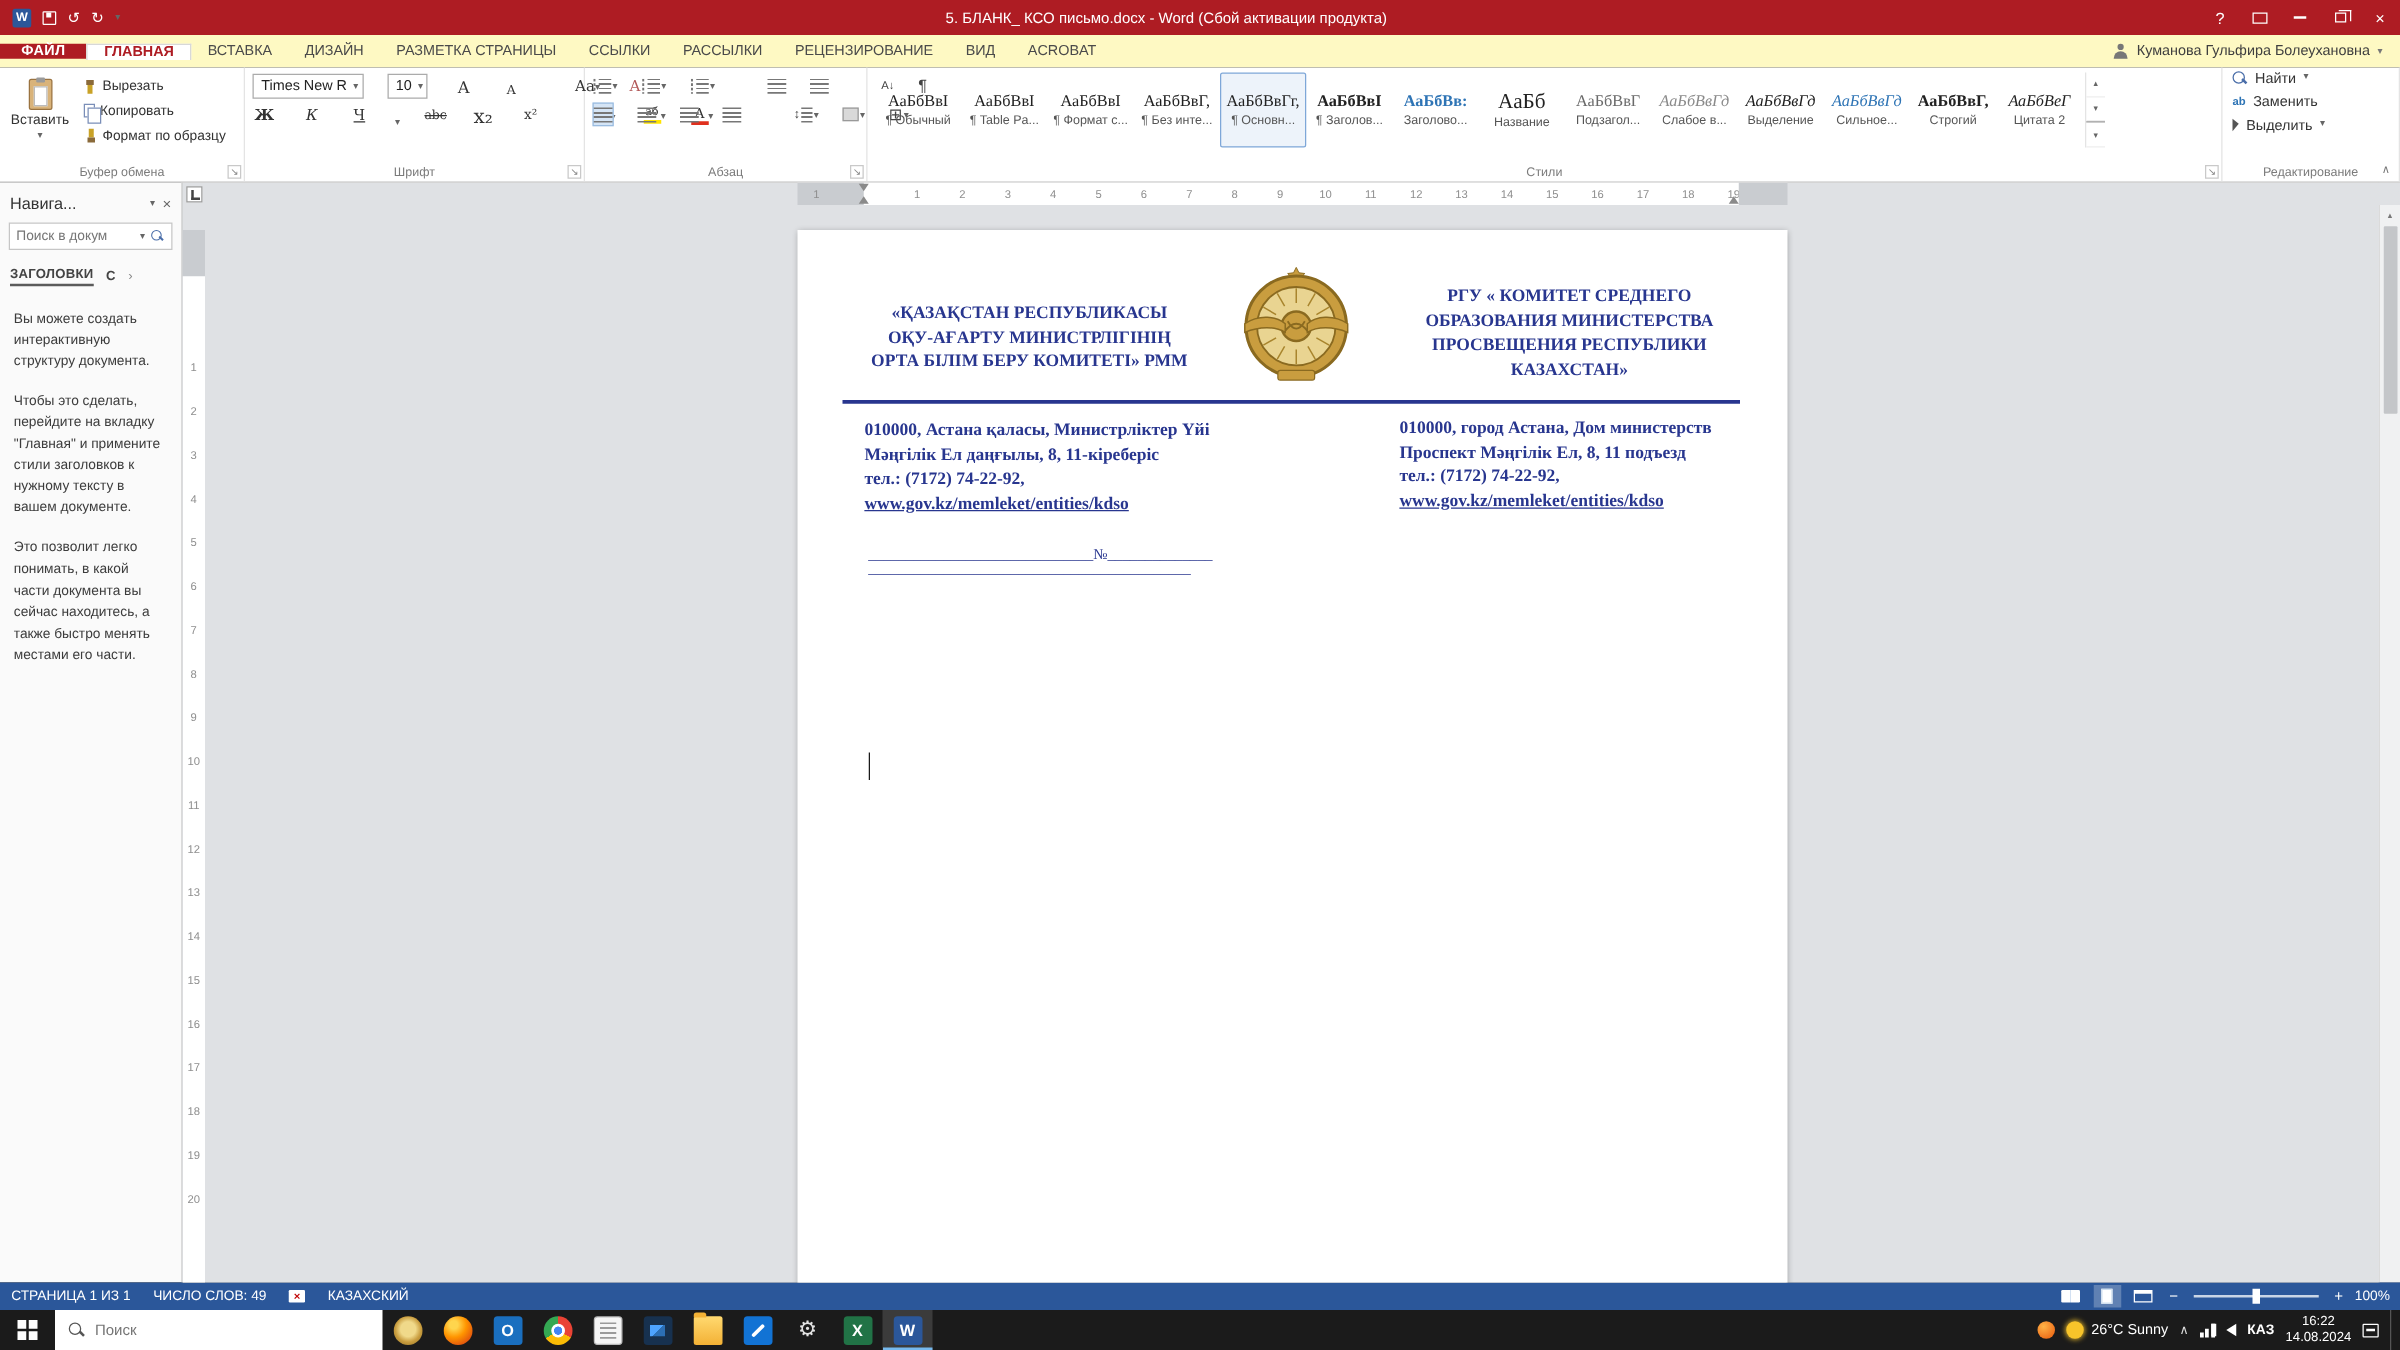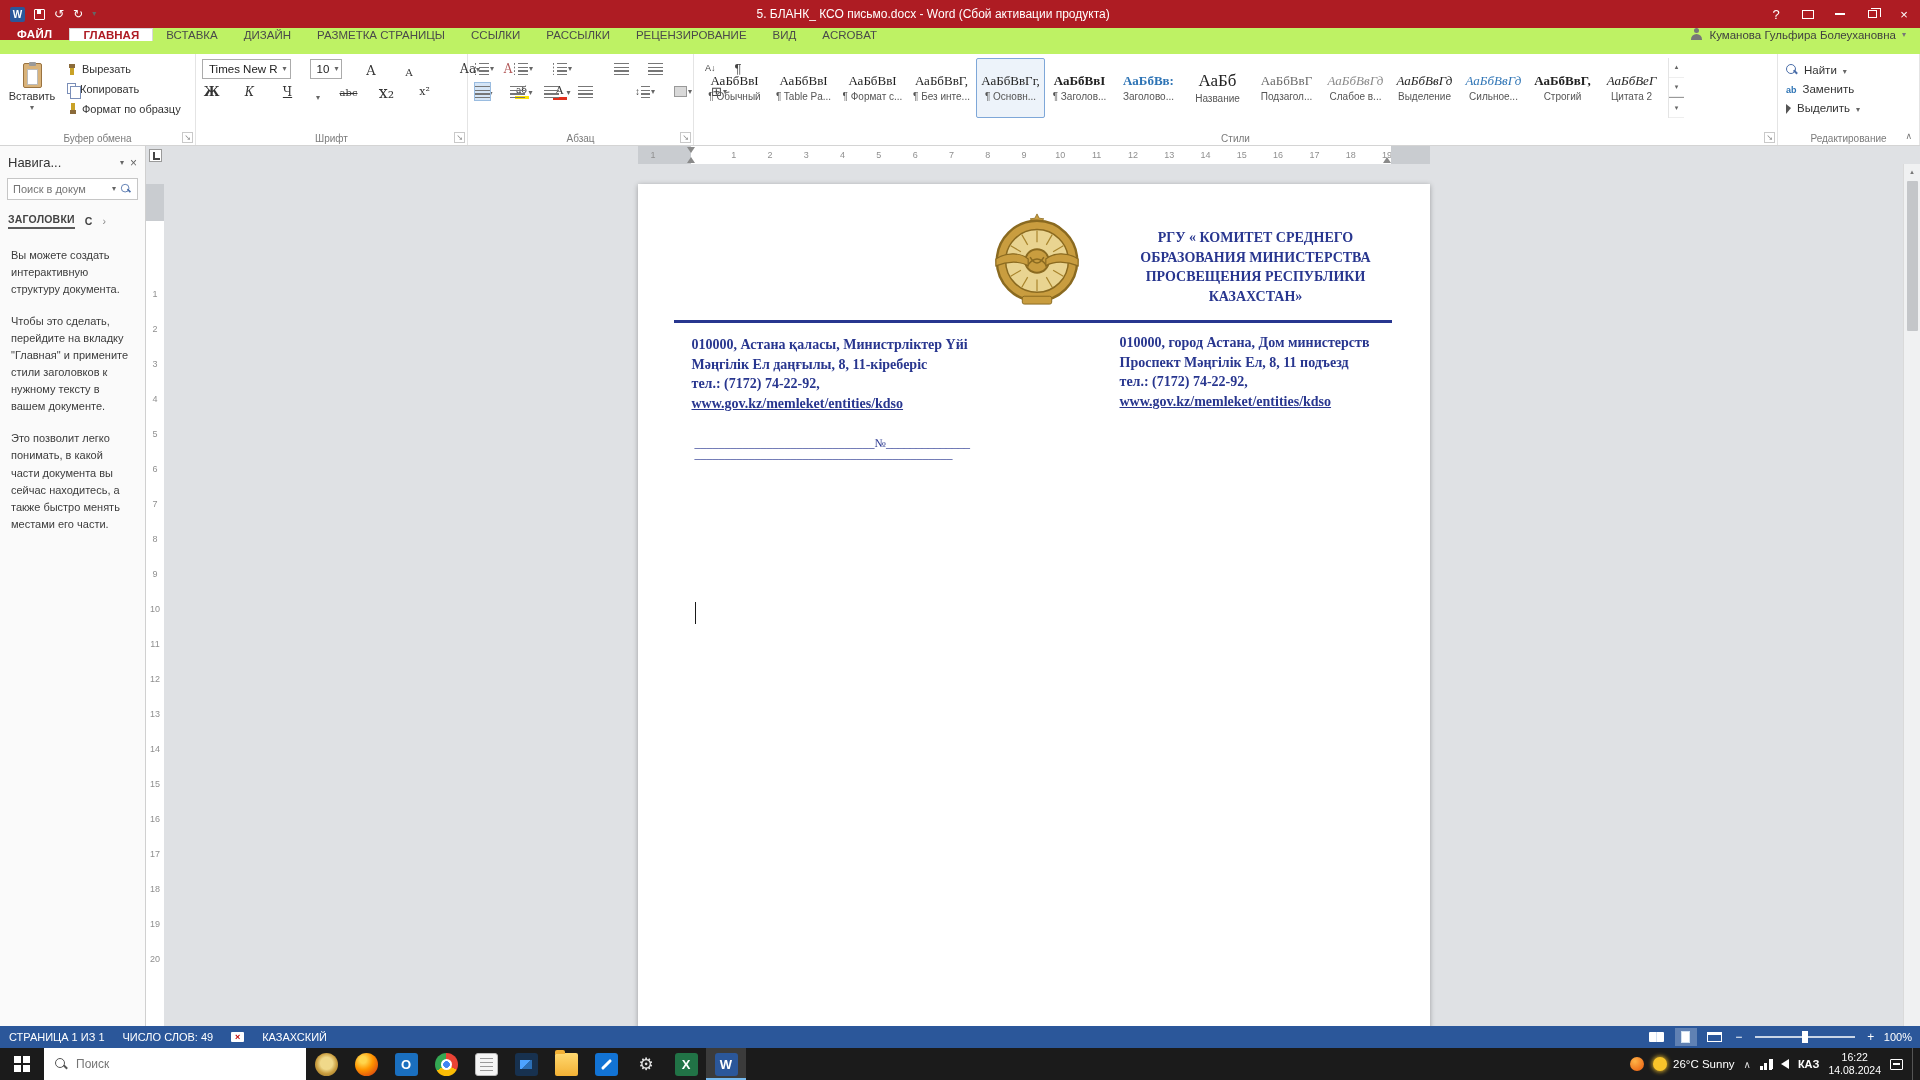--- a/index.html
+++ b/index.html
@@ -17,21 +17,21 @@
 .qat .dd{font-size:8px}
 .tb-title{flex:1;text-align:center;font-size:12px;white-space:nowrap;overflow:hidden}
 .wctrls{display:flex;height:100%}
 .wc{width:32px;height:100%;display:flex;align-items:center;justify-content:center;font-size:13px;color:#fff}
 .ic-ribopt{width:12px;height:9px;border:1px solid #fff;display:flex;align-items:flex-start;justify-content:center;font-size:6px;line-height:5px}
 .ic-min{width:10px;height:2px;background:#fff;display:inline-block}
 .ic-restore{width:9px;height:8px;border:1px solid #fff;position:relative;display:inline-block}
 .ic-restore:before{content:"";position:absolute;left:2px;top:-3px;width:9px;height:8px;border:1px solid #fff;border-bottom:none;border-left:none}
 
 
-.tabrow{height:26px;background:#bef264;display:flex;align-items:flex-start;font-size:11.5px;flex:none}
+.tabrow{height:26px;background:#fef9c3;display:flex;align-items:center;font-size:11.5px;flex:none}
 .file-tab{background:#AE1C23;color:#fff;padding:0 17px;display:flex;align-items:center;font-weight:bold;letter-spacing:.3px}
 .rtab{padding:0 13px;display:flex;align-items:center;color:#4a4a4a;white-space:nowrap}
 .rtab.active{color:#AE1C23;background:#fff;border:1px solid #d8d8d8;border-bottom:none;position:relative;z-index:3;font-weight:bold}
 .tab-fill{flex:1}
 .user-chip{display:flex;align-items:center;gap:6px;padding:0 14px;color:#3f3f3f;font-size:11.5px}
 .ic-person{width:13px;height:13px;position:relative;display:inline-block}
 .ic-person:before{content:"";position:absolute;left:4px;top:0;width:5px;height:5px;border-radius:50%;background:#777}
 .ic-person:after{content:"";position:absolute;left:1px;top:6px;width:11px;height:6px;border-radius:6px 6px 0 0;background:#777}
 .user-chip .dd{font-size:8px;color:#777}
 
@@ -78,21 +78,21 @@
 .sg-item.sel{border-color:#7EA7D8;background:#EDF3FA}
 .sg-sample{font-family:"Liberation Serif","DejaVu Serif",serif;font-size:13px;color:#222;line-height:1;white-space:nowrap}
 .sg-name{font-size:10px;color:#555;white-space:nowrap;overflow:hidden;max-width:66px}
 .s-b{font-weight:bold}.s-blue{color:#2E74B5;font-weight:bold}.s-big{font-size:17px}.s-gray{color:#6a6a6a}
 .s-it{font-style:italic}.s-itgray{font-style:italic;color:#8a8a8a}.s-itblue{font-style:italic;color:#2E74B5}
 .sg-scroll{width:16px;flex:none;display:flex;flex-direction:column;border-left:1px solid #e4e4e4;margin-left:2px}
 .sg-sc{flex:1;display:flex;align-items:center;justify-content:center;font-size:7px;color:#666;border-bottom:1px solid #eee}
 .sg-sc.more{border-top:1px solid #999}
 
 .rg-edit{width:142px;flex:none}
-.ebtn{display:flex;align-items:flex-end;gap:6px;height:19px;font-size:11.5px;color:#333;padding:0 4px;white-space:nowrap}
+.ebtn{display:flex;align-items:flex-start;gap:6px;height:19px;font-size:11.5px;color:#333;padding:0 4px;white-space:nowrap}
 .ic-mag{width:12px;height:12px;position:relative;display:inline-block}
 .ic-mag:before{content:"";position:absolute;left:0;top:0;width:8px;height:8px;border:1.6px solid #4a6ea9;border-radius:50%}
 .ic-mag:after{content:"";position:absolute;left:7px;top:7px;width:5px;height:1.8px;background:#4a6ea9;transform:rotate(45deg)}
 .ic-repl{font-size:9px;color:#2E74B5;font-weight:bold}
 .ic-cursor{width:0;height:0;border-left:5px solid #555;border-top:4px solid transparent;border-bottom:6px solid transparent;display:inline-block}
 .rib-collapse{position:absolute;right:8px;bottom:4px;font-size:9px;color:#777}
 
 
 .main{flex:1;display:flex;min-height:0}
 
@@ -586,20 +586,26 @@
               <span class="vcell">15</span>
               <span class="vcell">16</span>
               <span class="vcell">17</span>
               <span class="vcell">18</span>
               <span class="vcell">19</span>
               <span class="vcell">20</span>
             </div>
         </div>
         <div class="canvas">
           <div class="page">
+            <div class="hdr hdr-l">
+
+            <div>«ҚАЗАҚСТАН РЕСПУБЛИКАСЫ</div>
+                <div>ОҚУ-АҒАРТУ МИНИСТРЛІГІНІҢ</div>
+                <div>ОРТА БІЛІМ БЕРУ КОМИТЕТІ» РММ</div>
+              </div>
             <div class="emblem">
               <svg viewBox="0 0 100 100" width="98" height="98">
                 <defs>
                     <line id="ray" x1="50" y1="19" x2="50" y2="31"></line>
                   </defs>
                 <path d="M50 4 l2.2 4.4 4.8.6 -3.5 3.4 .9 4.8 -4.4-2.3 -4.4 2.3 .9-4.8 -3.5-3.4 4.8-.6 z" fill="#c99d3f" stroke="#8a6a20" stroke-width=".8"></path>
                 <circle cx="50" cy="52" r="41" fill="#c99d3f" stroke="#8a6a20" stroke-width="2.5"></circle>
                 <circle cx="50" cy="52" r="32" fill="#e9d491" stroke="#8a6a20" stroke-width="1.5"></circle>
                 <g stroke="#a8842c" stroke-width="1.2">
                   <use href="#ray" transform="rotate(0 50 52)" y="2"></use>

